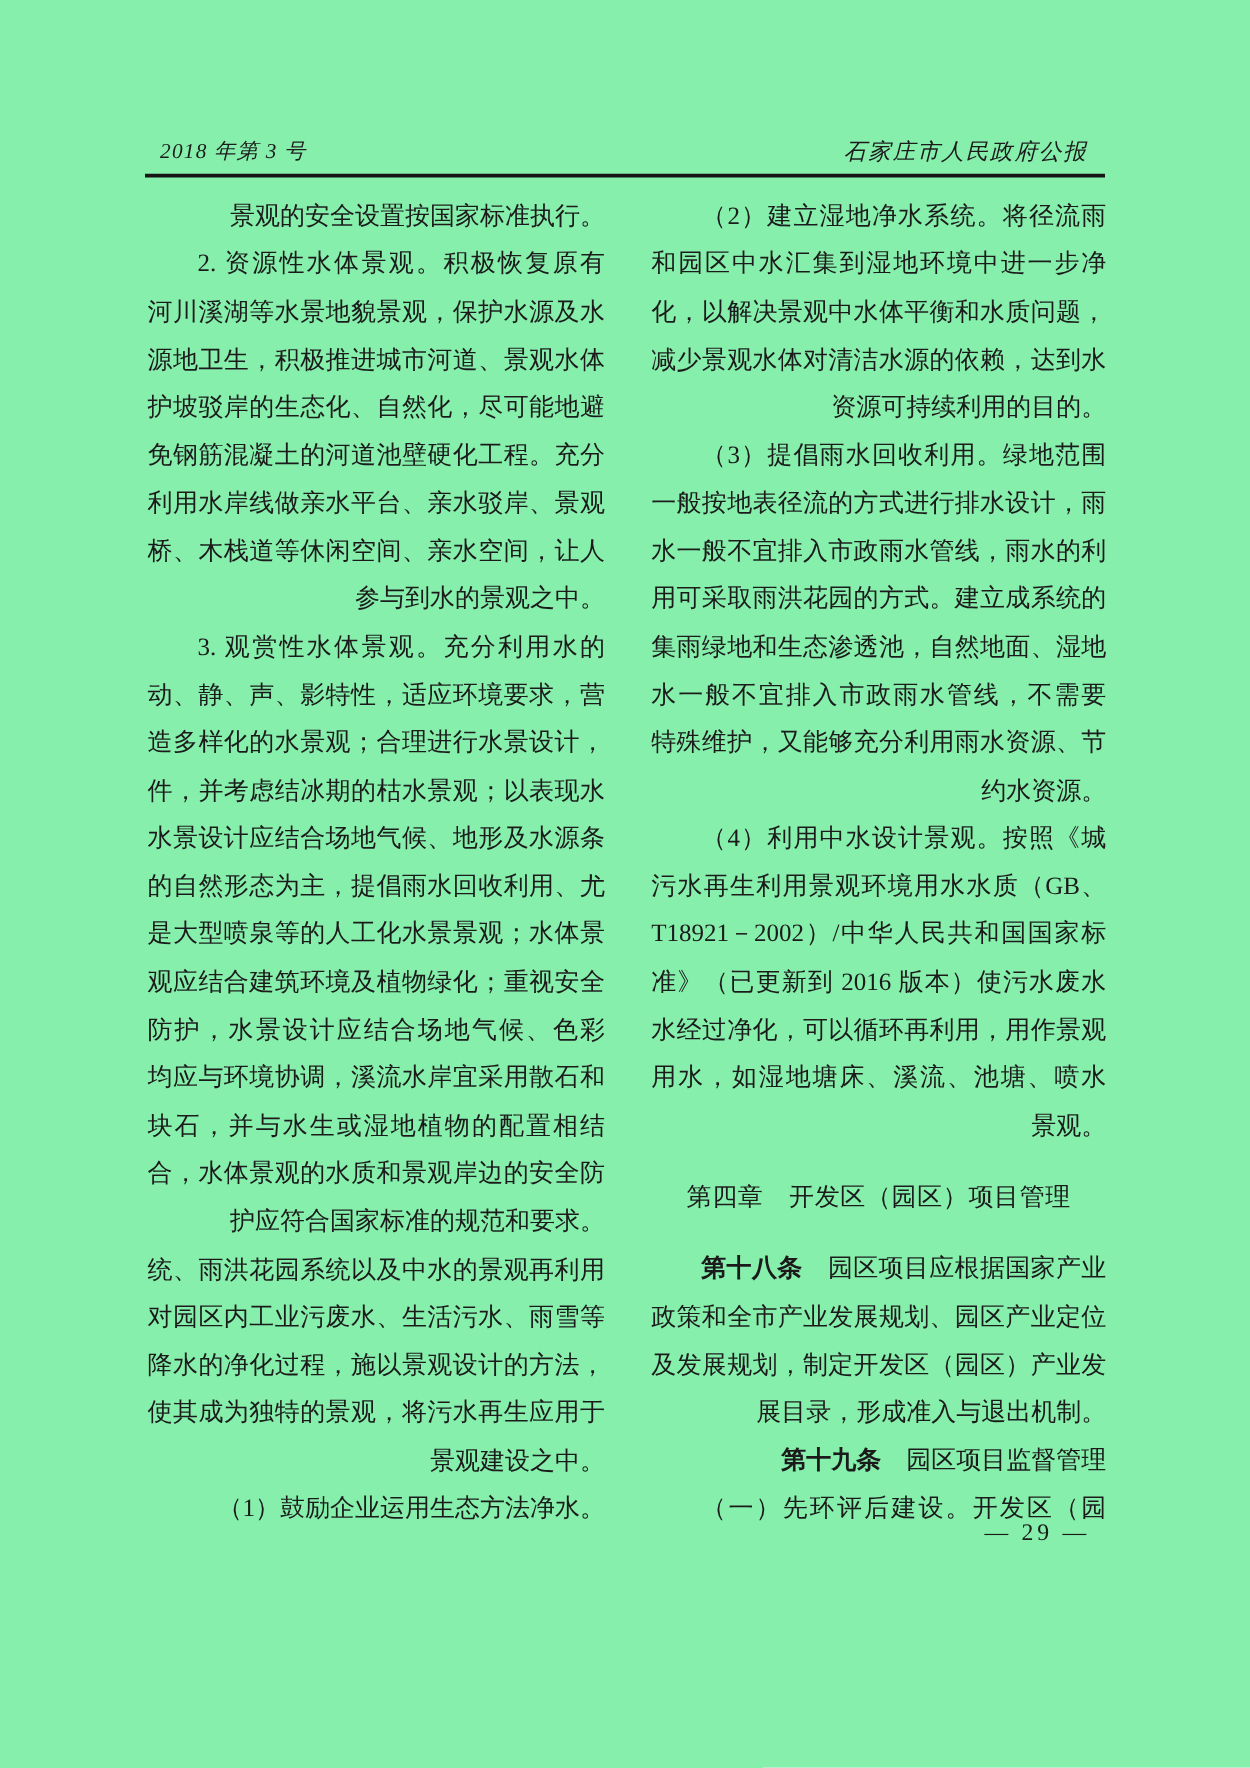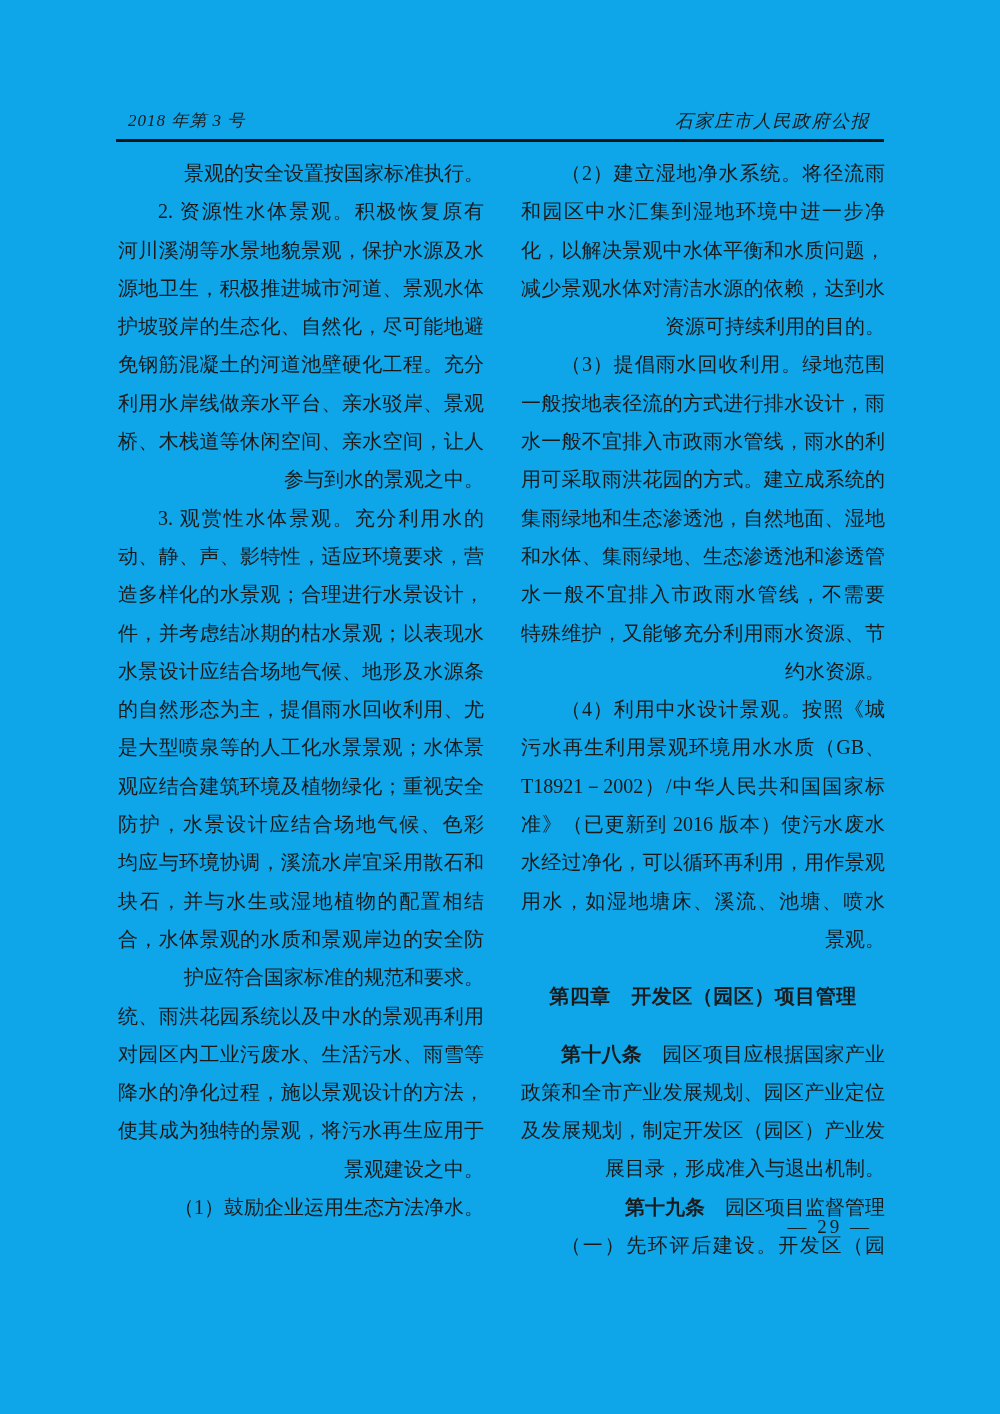--- a/index.html
+++ b/index.html
@@ -1,21 +1,21 @@
 <!DOCTYPE html>
 <html><head>
 <meta charset="utf-8">
 <style>
   html, body { margin: 0; padding: 0; background: #e8e8e8; }
   .page {
     position: relative;
     width: 1000px;
     height: 1414px;
     margin: 0 auto;
-    background: #0ea5e9;
+    background: #86efac;
     color: #1b1b1b;
     font-family: "Liberation Serif", "DejaVu Serif", serif;
     overflow: hidden;
   }
   .hdr-issue {
     position: absolute;
     left: 128px;
     top: 109px;
     font-size: 17px;
     font-style: italic;
@@ -47,21 +47,21 @@
   .ln {
     height: 38.3px;
     line-height: 38.3px;
     overflow: hidden;
   }
   .j { text-align: justify; text-align-last: justify; }
   .l { text-align: right; }
   .ind { text-indent: 40px; }
   .heading {
     font-family: "Liberation Sans", "DejaVu Sans", sans-serif;
-    font-weight: bold;
+    font-weight: normal;
     text-align: center;
     text-align-last: center;
     letter-spacing: 0.5px;
     margin: 19px 0;
   }
   .lead {
     font-family: "Liberation Sans", "DejaVu Sans", sans-serif;
     font-weight: bold;
   }
   .pagenum {
@@ -118,21 +118,20 @@
       <div class="ln j ind">（2）建立湿地净水系统。将径流雨水</div>
       <div class="ln j">和园区中水汇集到湿地环境中进一步净</div>
       <div class="ln j">化，以解决景观中水体平衡和水质问题，</div>
       <div class="ln j">减少景观水体对清洁水源的依赖，达到水</div>
       <div class="ln l">资源可持续利用的目的。</div>
       <div class="ln j ind">（3）提倡雨水回收利用。绿地范围内</div>
       <div class="ln j">一般按地表径流的方式进行排水设计，雨</div>
       <div class="ln j">水一般不宜排入市政雨水管线，雨水的利</div>
       <div class="ln j">用可采取雨洪花园的方式。建立成系统的</div>
       <div class="ln j">集雨绿地和生态渗透池，自然地面、湿地</div>
-      <div class="ln j">和水体、集雨绿地、生态渗透池和渗透管</div>
       <div class="ln j">水一般不宜排入市政雨水管线，不需要</div>
       <div class="ln j">特殊维护，又能够充分利用雨水资源、节</div>
       <div class="ln l">约水资源。</div>
       <div class="ln j ind">（4）利用中水设计景观。按照《城市</div>
       <div class="ln j">污水再生利用景观环境用水水质（GB、</div>
       <div class="ln j">T18921－2002）/中华人民共和国国家标</div>
       <div class="ln j">准》（已更新到 2016 版本）使污水废水雨</div>
       <div class="ln j">水经过净化，可以循环再利用，用作景观</div>
       <div class="ln j">用水，如湿地塘床、溪流、池塘、喷水</div>
       <div class="ln l">景观。</div>

